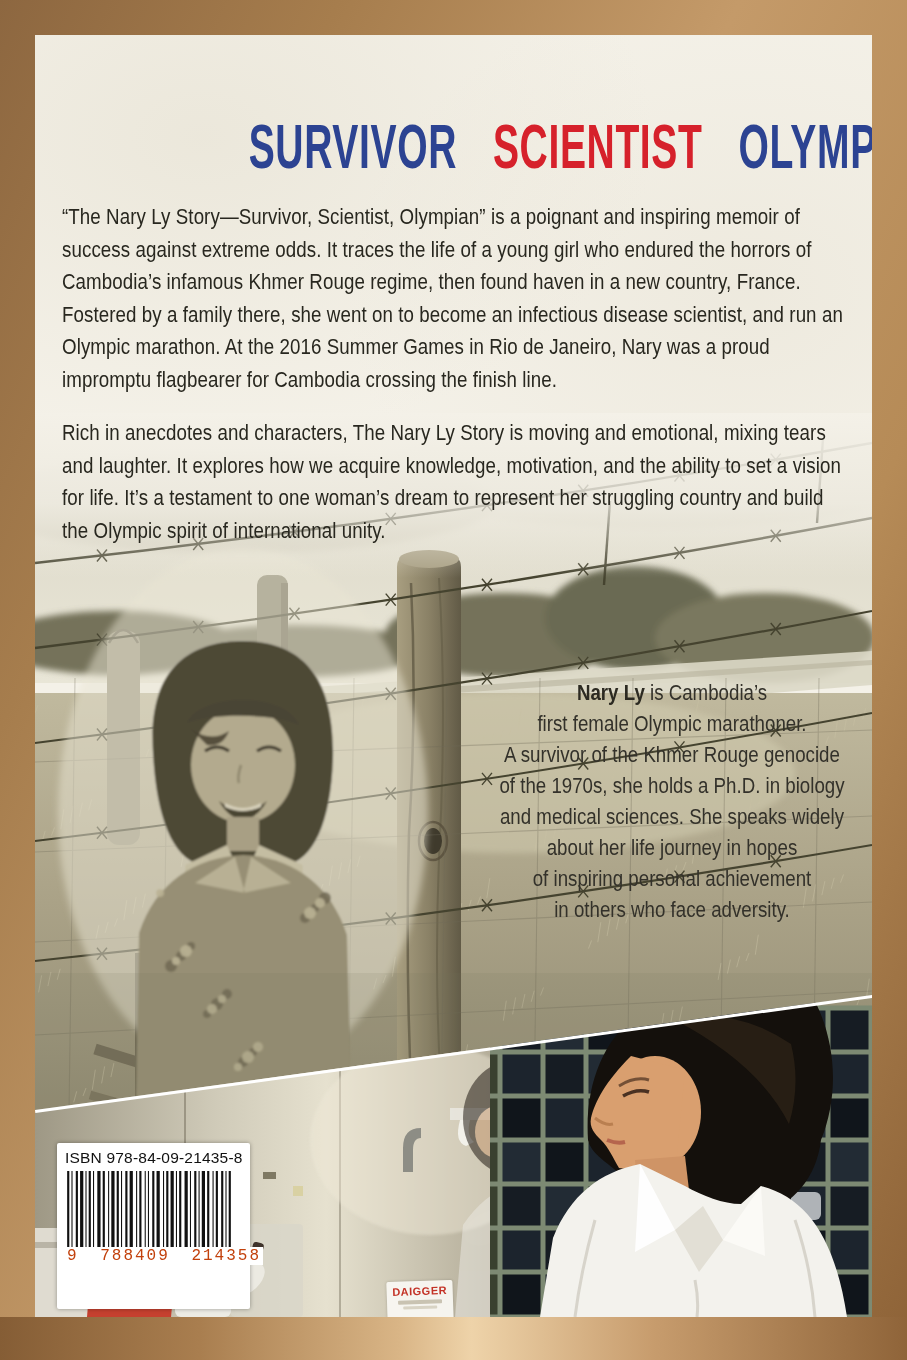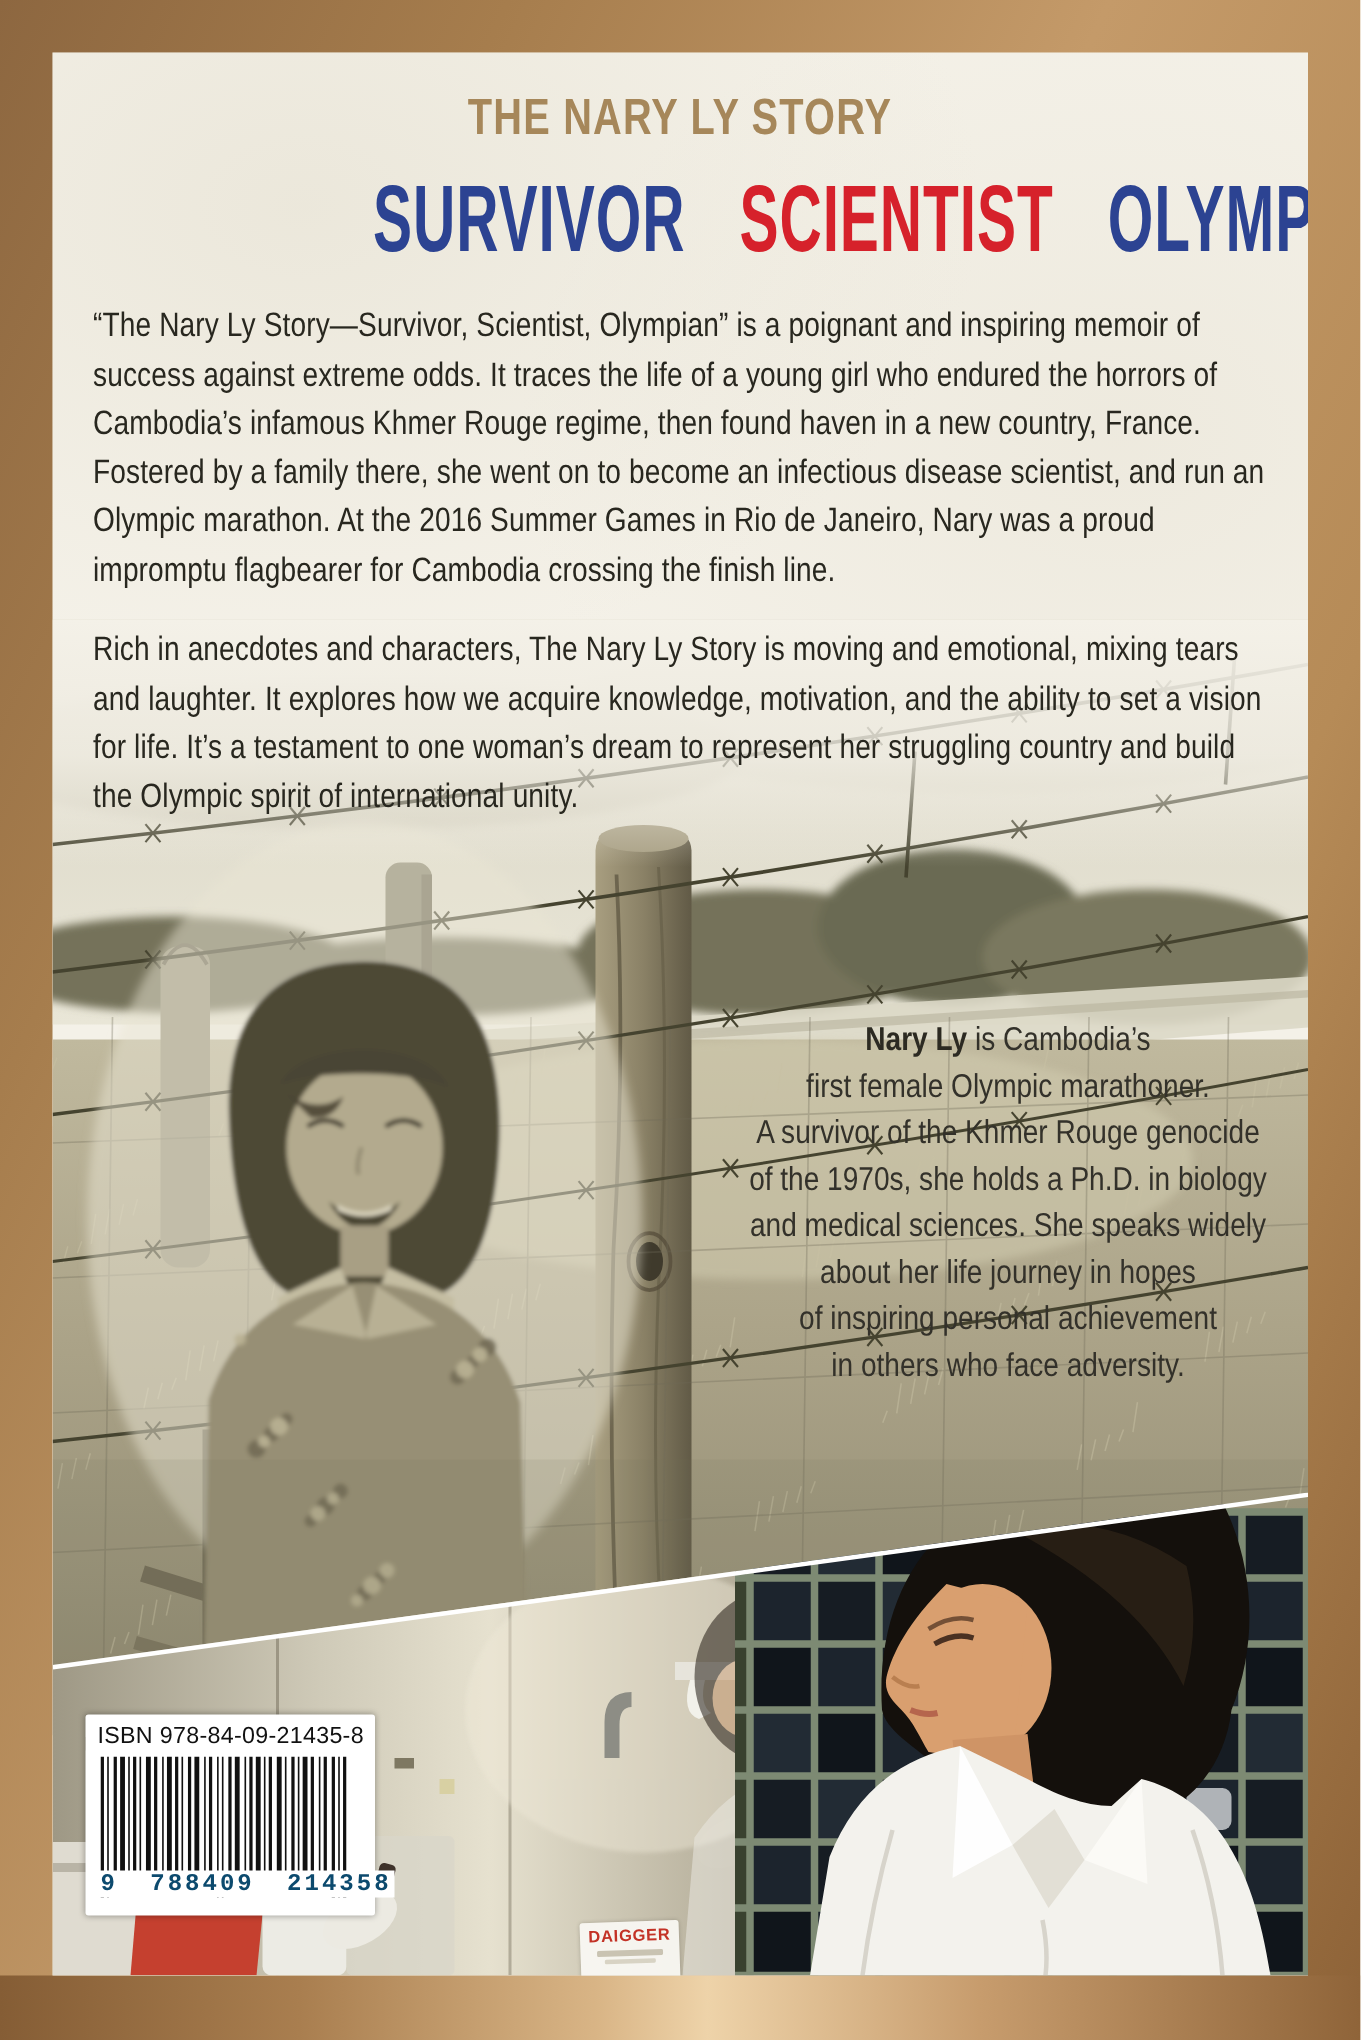--- a/index.html
+++ b/index.html
@@ -47,29 +47,29 @@
     font-size:22px;line-height:31px;color:#33312a;
   }
   .bio b{font-weight:bold;color:#2c2a22;}
   .bio .bio-rest{white-space:pre-line;}
   
   .sepia-photo{position:absolute;left:0;top:378px;width:837px;height:744px;z-index:1;}
   .lab-photo{position:absolute;left:0;top:955px;width:837px;height:327px;z-index:5;}
   .sepia-photo svg,.lab-photo svg{display:block;width:100%;height:100%;}
   
   .barcode-box{
-    position:absolute;left:22px;top:1108px;width:193px;height:134px;z-index:7;
+    position:absolute;left:22px;top:1108px;width:193px;height:166px;z-index:7;
     background:#fff;border-radius:2px;padding:6px 20px 4px 8px;
     box-shadow:0 0 4px rgba(0,0,0,.35);
   }
   .isbn-text{font-size:15.5px;color:#111;text-align:center;white-space:nowrap;letter-spacing:.2px;}
   .bars{display:block;width:168px;height:96px;margin:4px auto 0 auto;}
   .barcode-digits{
     position:relative;margin-top:-20px;text-align:right;
-    font-family:"Liberation Mono",monospace;font-size:16px;font-weight:bold;color:#0c4a6e;
+    font-family:"Liberation Mono",monospace;font-size:16px;font-weight:normal;color:#c2410c;
     word-spacing:10px;letter-spacing:2px;background:transparent;white-space:nowrap;
   }
   .barcode-digits>span{background:#fff;padding:0 2px;}
   
   .daigger-label{
     position:absolute;left:352px;top:1246px;width:66px;height:40px;z-index:6;
     background:rgba(250,249,244,.92);border-radius:2px;text-align:center;
     transform:rotate(-2deg);box-shadow:0 0 3px rgba(0,0,0,.2);padding-top:4px;
   }
   .daigger-label .dg{color:#c33226;font-weight:bold;font-size:11px;letter-spacing:.5px;}
@@ -77,23 +77,20 @@
   .daigger-label .dg-sub2{width:34px;height:3px;background:#d8d3c4;margin:2px auto 0 auto;border-radius:1px;}
 </style>
 </head>
 <body>
 
 <div class="cover">
   <div class="frame-bottom"></div>
 
   <div class="inner">
 
-    <div class="kicker">
-      <span>THE NARY LY STORY</span>
-    </div>
 
     <div class="main-title">
       <span>
         <span class="w-blue">SURVIVOR</span>
         <span class="w-red">SCIENTIST</span>
         <span class="w-blue">OLYMPIAN</span>
       </span>
     </div>
 
     <div class="synopsis">

